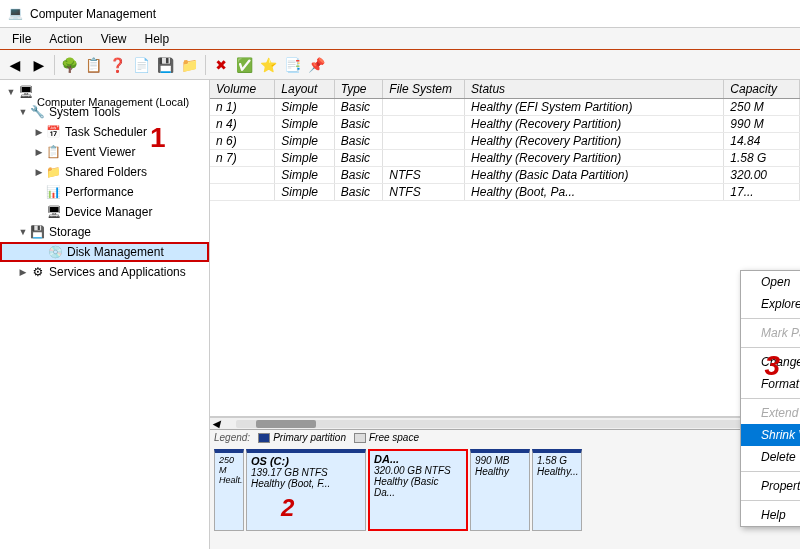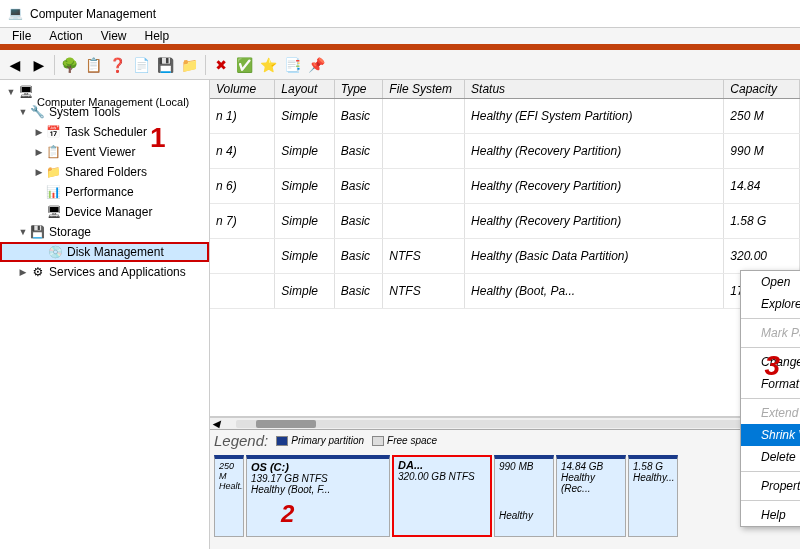--- a/index.html
+++ b/index.html
@@ -23,21 +23,21 @@
     .title-bar-icon {
       width: 16px;
       height: 16px;
     }
     .title-bar-text {
       font-size: 12px;
       color: #000;
     }
     .menu-bar {
       background: #f5f5f5;
-      border-bottom: 6px solid #c2410c;
+      border-bottom: 1px solid #c2410c;
       padding: 2px 4px;
       display: flex;
       gap: 2px;
       height: 22px;
       align-items: center;
     }
     .menu-item {
       padding: 2px 8px;
       cursor: pointer;
       font-size: 12px;
@@ -138,21 +138,21 @@
       text-align: left;
       font-weight: normal;
       white-space: nowrap;
       position: sticky;
       top: 0;
       z-index: 1;
     }
     .vol-table td {
       border-right: 1px solid #e0e0e0;
       border-bottom: 1px solid #e8e8e8;
-      padding: 10px 6px;
+      padding: 1px 6px;
       white-space: nowrap;
     }
     .scroll-bar-area {
       height: 12px;
       background: #f0f0f0;
       border-top: 1px solid #ccc;
       display: flex;
       align-items: center;
     }
     .scroll-track {
@@ -445,63 +445,60 @@
     <div class="scroll-bar-area">
       <span style="font-size:10px;padding:0 2px;">◀</span>
       <div class="scroll-track">
         <div class="scroll-thumb"></div>
       </div>
       <span style="font-size:10px;padding:0 2px;">▶</span>
     </div>
 
     <div class="disk-area">
       <div class="disk-legend">
-        <span style="font-size:15px; color:#555;">Legend:</span>
+        <span style="font-size:10px; color:#555;">Legend:</span>
         <div class="legend-item">
           <div class="legend-color" style="background:#1a3a8a;"></div>
           <span>Primary partition</span>
         </div>
         <div class="legend-item">
           <div class="legend-color" style="background:#ddd;"></div>
           <span>Free space</span>
         </div>
       </div>
 
       <div class="disk-row">
 
 
         <div class="disk-partition blue-header" style="width:30px; background:#ddeeff;">
           <span style="font-size:9px;">250 M</span>
           <span style="font-size:9px;">Healt...</span>
         </div>
 
-        <div class="disk-partition blue-header" style="width:144px; background:#ddeeff;">
+        <div class="disk-partition blue-header" style="width:120px; background:#ddeeff;">
           <span class="partition-label">OS (C:)</span>
           <span>139.17 GB NTFS</span>
           <span>Healthy (Boot, F...</span>
 
           <div style="position:relative; font-size:24px; font-weight:bold; color:#cc0000; left:30px; top:5px;">
             <span>2</span>
           </div>
         </div>
 
         <div class="disk-partition blue-header highlighted-border" style="width:100px; background:#ddeeff;">
           <span class="partition-label">DA...</span>
           <span>320.00 GB NTFS</span>
-        </div>
-
-        <div class="disk-partition blue-header" style="width:60px; background:#ddeeff;gap:38px;">
+          <span>Healthy (Basic Da...</span>
+        </div>
+
+        <div class="disk-partition blue-header" style="width:60px; background:#ddeeff;">
           <span>990 MB</span>
           <span>Healthy</span>
         </div>
 
-        <div class="disk-partition blue-header" style="width:70px; background:#ddeeff;">
-          <span>14.84 GB</span>
-          <span>Healthy (Rec...</span>
-        </div>
 
         <div class="disk-partition blue-header" style="width:50px; background:#ddeeff;">
           <span>1.58 G</span>
           <span>Healthy...</span>
         </div>
       </div>
     </div>
 
     <div class="context-menu" id="context-menu" style="left:530px; top:190px;">
     <div class="ctx-item">Open</div>

